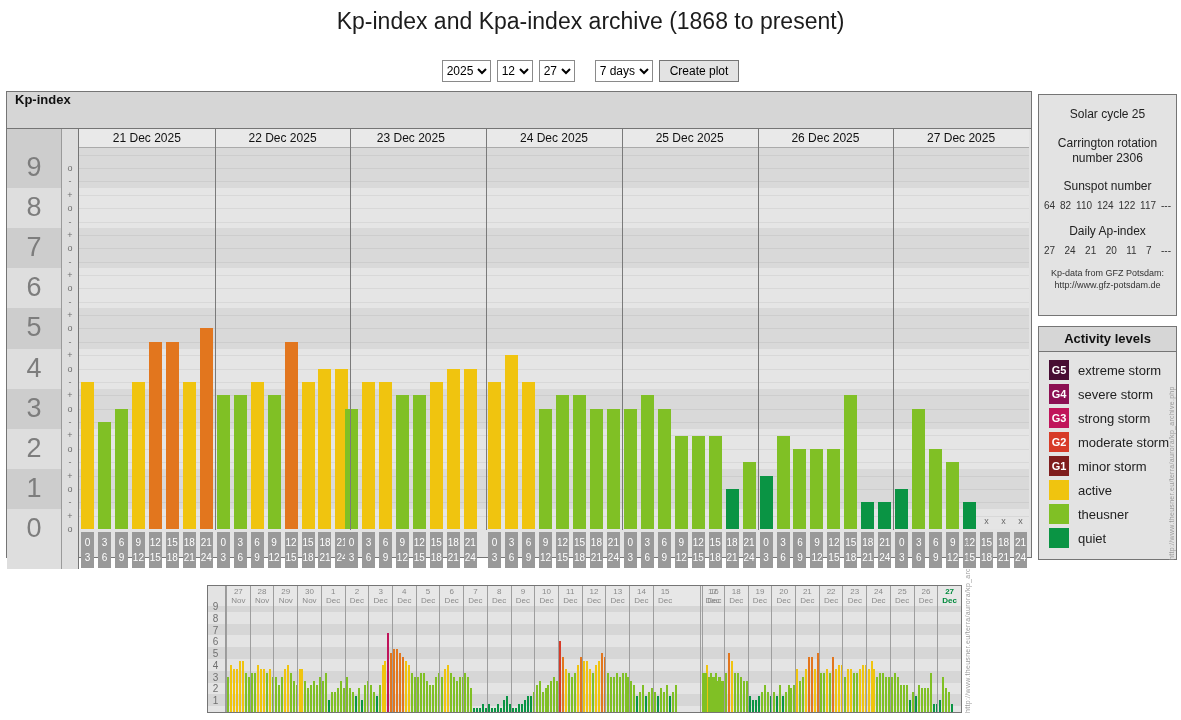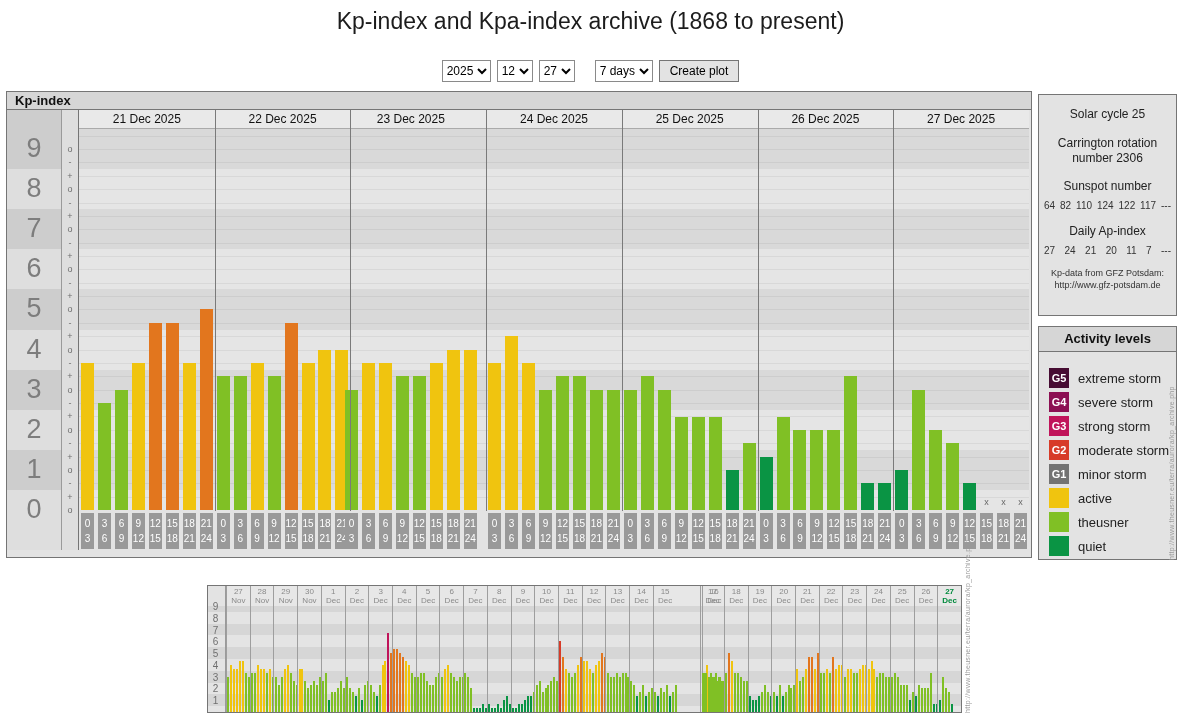--- a/index.html
+++ b/index.html
@@ -5,21 +5,21 @@
   html,body{margin:0;padding:0;background:#fff;font-family:"Liberation Sans",sans-serif;}
   body{position:relative;width:1181px;height:720px;overflow:hidden;}
   .page-title{position:absolute;top:8px;left:0;width:100%;text-align:center;font-size:23px;color:#1c1c1c;}
   .controls{position:absolute;top:60px;left:0;width:100%;display:flex;justify-content:center;align-items:center;gap:6px;}
   .controls select{font-family:"Liberation Sans",sans-serif;font-size:12px;height:22px;background:#fff;border:1px solid #8a8a8a;}
   .controls .btn{font-family:"Liberation Sans",sans-serif;font-size:12px;height:22px;padding:2px 10px;background:#e3e3e3;border:1px solid #757575;}
   .box{position:absolute;border:1px solid #757575;background:#e3e3e3;box-sizing:border-box;}
   .panel-header{background:#d6d6d6;border-bottom:1px solid #757575;box-sizing:border-box;}
   
   #main-box{left:6px;top:91px;width:1026px;height:467px;}
-  #main-header{height:18px;display:flex;align-items:center;padding-left:8px;}
+  #main-header{height:37px;display:flex;padding-left:8px;}
   #main-header .t1{font-weight:bold;font-size:13px;color:#111;}
   #main-header .t2{font-size:12px;color:#222;margin-left:7px;}
   #chart-body{position:relative;width:1022px;height:440px;overflow:hidden;}
   #numcol{position:absolute;left:0;top:0;width:54px;height:440px;border-right:1px solid #9a9a9a;overflow:hidden;}
   #tickcol{position:absolute;left:55px;top:0;width:16px;height:440px;border-right:1px solid #757575;background:#dedede;overflow:hidden;}
   #days-area{position:absolute;left:72px;top:0;width:950px;height:440px;overflow:hidden;}
   .band{position:absolute;left:0;width:100%;}
   .num-label{position:absolute;left:0;width:100%;text-align:center;font-size:27px;color:#7d7d7d;}
   .tick{position:absolute;left:0;width:100%;text-align:center;font-size:9px;color:#6f6f6f;line-height:9px;}
   .dayhdr-bg{position:absolute;left:0;top:0;width:100%;height:19px;background:#e9e9e9;border-bottom:1px solid #aaa;box-sizing:border-box;}
@@ -501,39 +501,39 @@
       <span>---</span>
     </div>
   <div class="solar-note" style="margin-top:11px">
     <div>Kp-data from GFZ Potsdam:</div>
     <div>http://www.gfz-potsdam.de</div>
   </div>
 </div>
 
 <div class="box" id="activity-box">
   <div class="panel-header">Activity levels</div>
-  <div id="legend-rows" style="margin-top:14px">
+  <div id="legend-rows" style="margin-top:6px">
       <div class="legend-row">
         <div class="legend-swatch" style="background: rgb(71, 13, 51);">G5</div>
         <div class="legend-label">extreme storm</div>
       </div>
       <div class="legend-row">
         <div class="legend-swatch" style="background: rgb(140, 16, 83);">G4</div>
         <div class="legend-label">severe storm</div>
       </div>
       <div class="legend-row">
         <div class="legend-swatch" style="background: rgb(192, 20, 90);">G3</div>
         <div class="legend-label">strong storm</div>
       </div>
       <div class="legend-row">
         <div class="legend-swatch" style="background: rgb(215, 59, 40);">G2</div>
         <div class="legend-label">moderate storm</div>
       </div>
       <div class="legend-row">
-        <div class="legend-swatch" style="background: #737373;">G1</div>
+        <div class="legend-swatch" style="background: #7f1d1d;">G1</div>
         <div class="legend-label">minor storm</div>
       </div>
       <div class="legend-row">
         <div class="legend-swatch" style="background: rgb(240, 196, 15);"></div>
         <div class="legend-label">active</div>
       </div>
       <div class="legend-row">
         <div class="legend-swatch" style="background: rgb(128, 192, 37);"></div>
         <div class="legend-label">theusner</div>
       </div>

